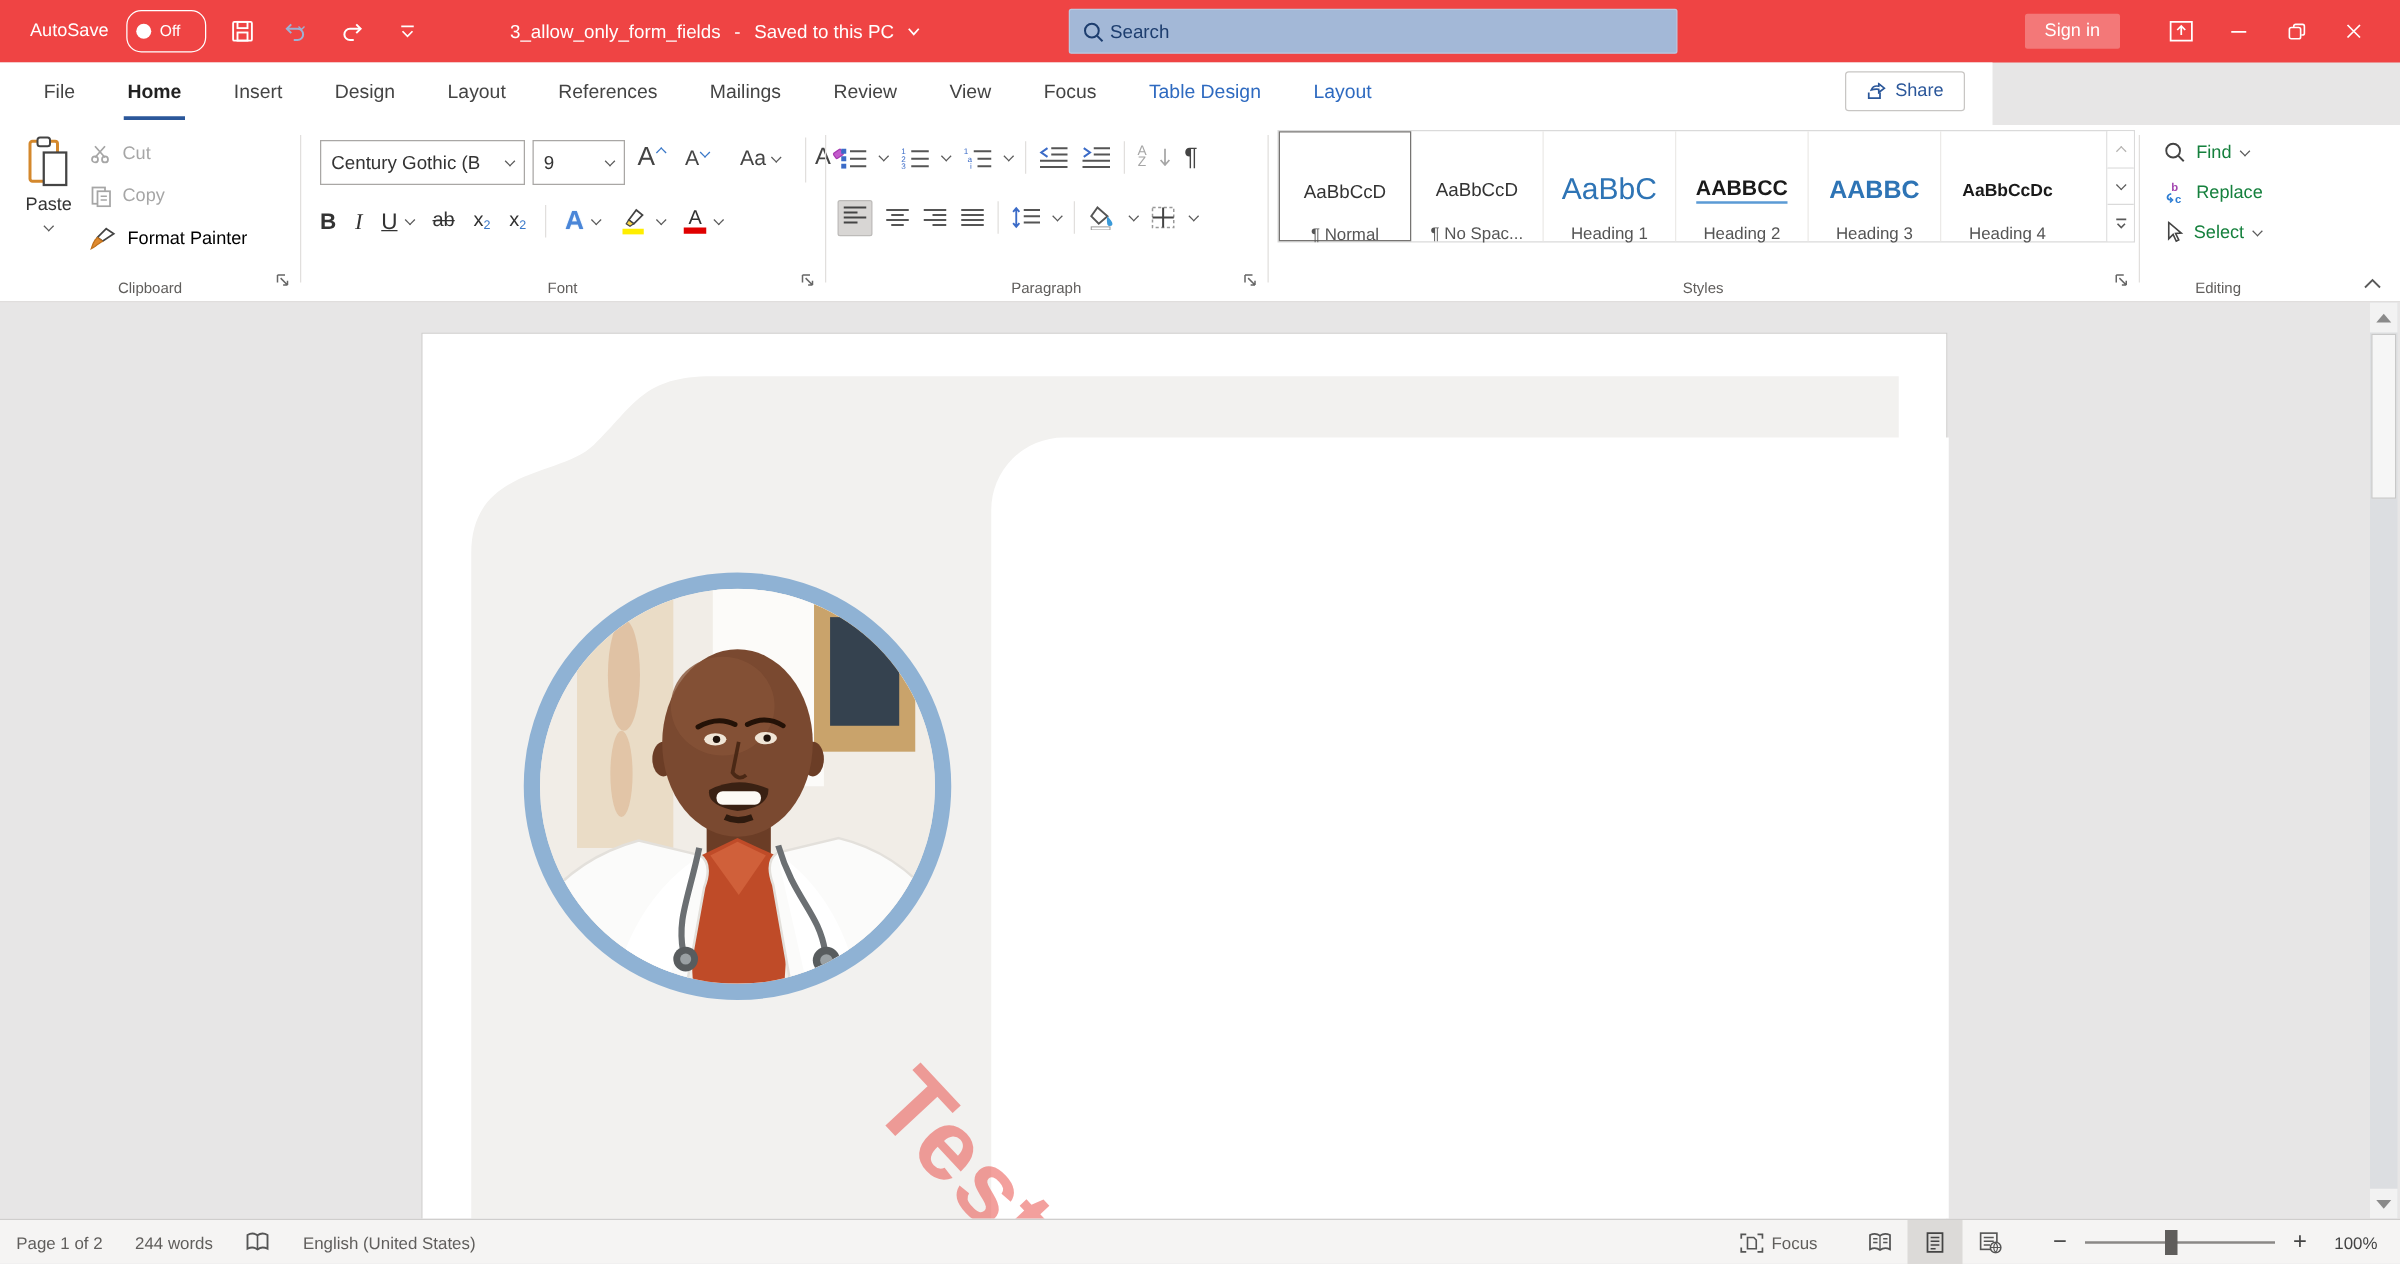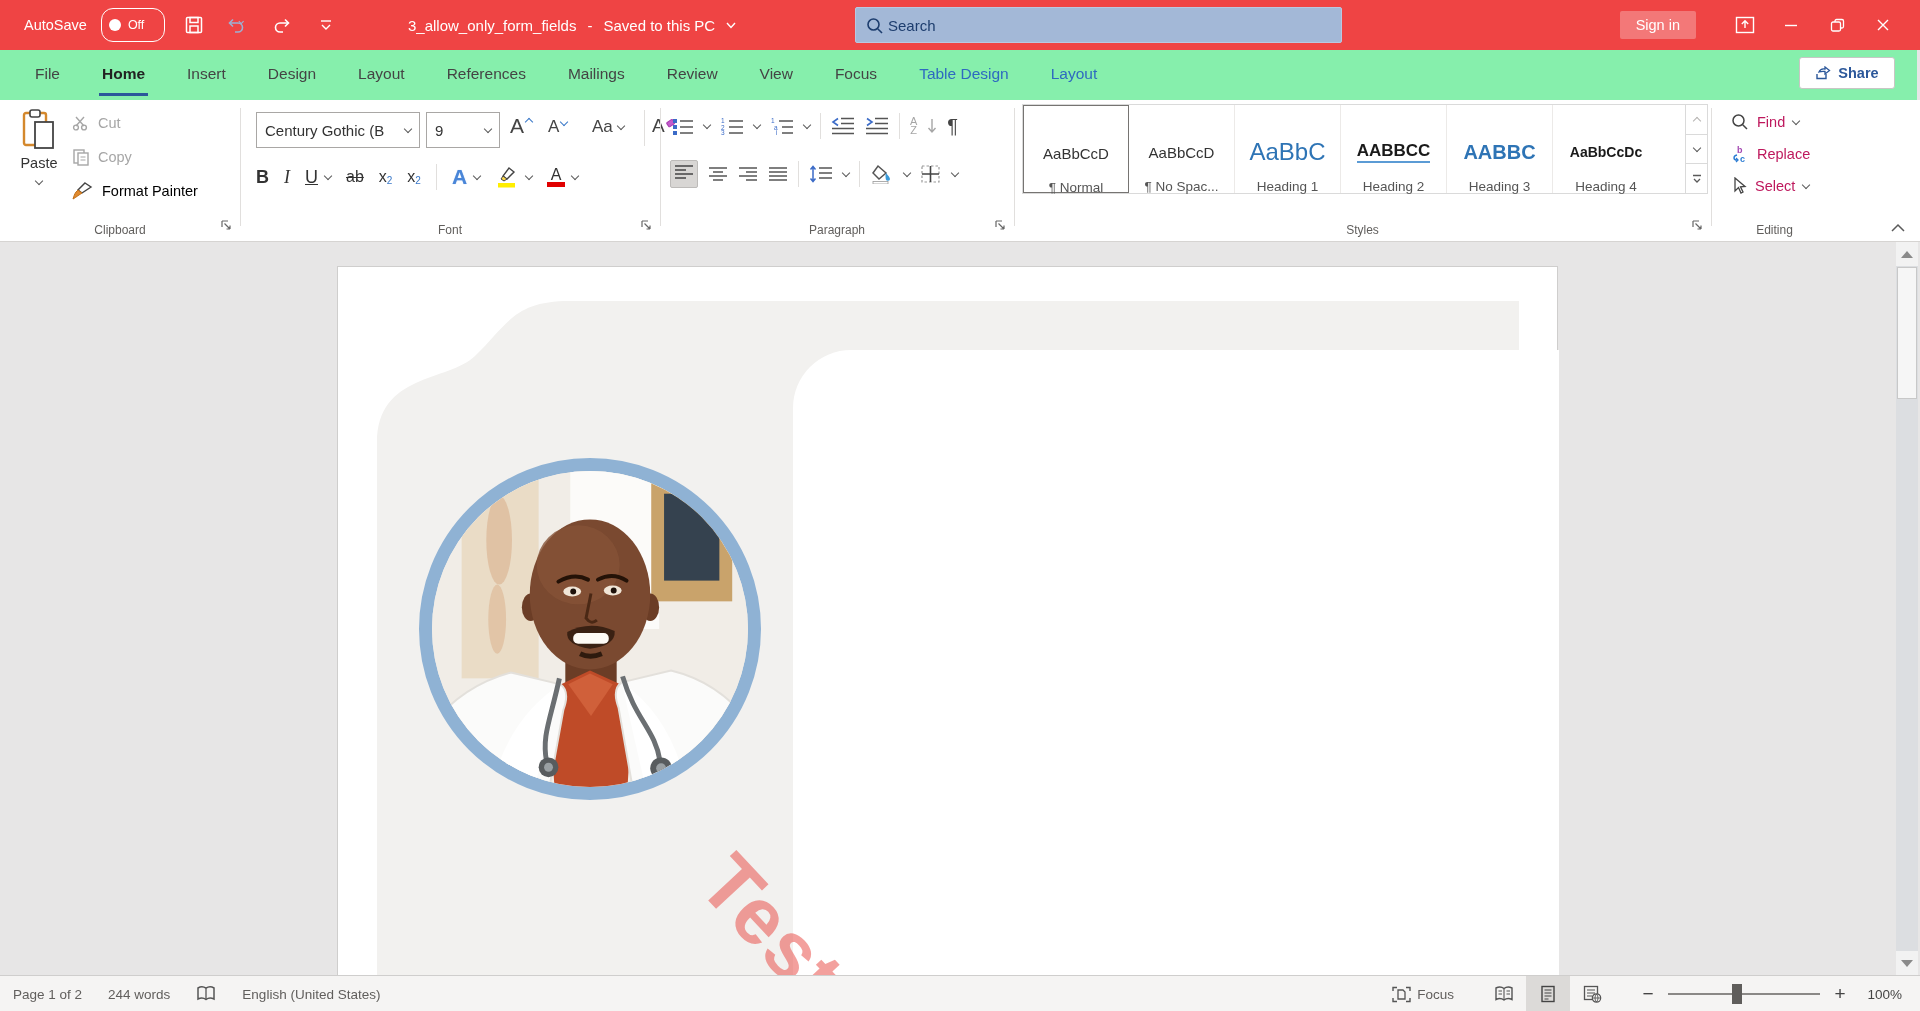--- a/index.html
+++ b/index.html
@@ -24,29 +24,29 @@
                display:flex; align-items:center; padding-left:32px; gap:16px; }
   .searchbox input { background:transparent; border:none; outline:none; font-size:15px;
                      color:#16355c; width:380px; font-family:"Liberation Sans",sans-serif; }
   .searchbox input::placeholder { color:#1d3d6e; opacity:1; }
   .tb-right { position:absolute; right:0; top:0; height:50px; display:flex; align-items:center; }
   .signin { background:rgba(255,255,255,0.28); color:#fff; font-size:14.5px; padding:6px 16px;
             border-radius:2px; margin-right:26px; cursor:pointer; }
   .winbtn { width:46px; height:50px; display:flex; align-items:center; justify-content:center; cursor:pointer; }
 
   
-  .tabsrow { position:absolute; left:0; top:50px; width:1917px; height:50px; background:#86efac; }
+  .tabsrow { position:absolute; left:0; top:50px; width:1594px; height:50px; background:#ffffff; }
   .tabs { position:absolute; left:14px; top:0; height:50px; display:flex; align-items:center; }
   .tab { padding:0 21px; height:50px; line-height:48px; font-size:15.5px; color:#444; cursor:pointer; position:relative; }
   .tab.active { color:#222; font-weight:bold; }
   .tab.active::after { content:""; position:absolute; left:18px; right:18px; bottom:4px; height:3px; background:#2b579a; }
   .tab.contextual { color:#2e6ac0; }
   .share-btn { position:absolute; right:22px; top:7px; width:96px; height:32px; background:#fff;
                border:1px solid #c8c6c4; border-radius:3px; display:flex; align-items:center;
-               justify-content:center; gap:7px; color:#2b579a; font-weight:bold; font-size:14.5px; cursor:pointer; }
+               justify-content:center; gap:7px; color:#2b579a; font-weight:normal; font-size:14.5px; cursor:pointer; }
 
   
   .ribbon { position:absolute; left:0; top:100px; width:1920px; height:142px; background:#fff;
             border-bottom:1px solid #d6d4d2; }
   .rgroup { position:absolute; top:0; height:142px; }
   .gsep { position:absolute; top:8px; height:118px; width:1px; background:#e1dfdd; }
   .glabel { position:absolute; bottom:5px; left:0; width:100%; text-align:center;
             font-size:12px; color:#605e5c; }
   .dlg { position:absolute; bottom:7px; right:8px; cursor:pointer; }
   .chev { display:inline-block; width:6px; height:6px; border-right:1.4px solid #5a5a5a;
@@ -87,21 +87,21 @@
   .s4 { font-size:20px; color:#2e74b5; font-weight:bold; }
   .s5 { font-size:14px; color:#1a1a1a; font-weight:bold; }
   .gal-btns { position:absolute; right:0; top:0; width:22px; height:88px; border-left:1px solid #dadada;
               display:flex; flex-direction:column; }
   .gal-btns div { flex:1; display:flex; align-items:center; justify-content:center;
                   border-bottom:1px solid #dadada; cursor:pointer; background:#fff; }
   .gal-btns div:last-child { border-bottom:none; }
 
   
   .erow { position:absolute; left:20px; display:flex; align-items:center; gap:8px;
-          font-size:14.5px; color:#be185d; height:28px; cursor:pointer;text-align:right; }
+          font-size:14.5px; color:#15803d; height:28px; cursor:pointer;text-align:right; }
 
   .collapse-chev { position:absolute; left:1890px; top:120px; cursor:pointer; }
 
   
   .docarea { position:absolute; left:0; top:242px; width:1920px; height:733px; background:#e7e6e6; overflow:hidden; }
   .page { position:absolute; left:337px; top:24px; width:1221px; height:762px; background:#fff;
           border:1px solid #cfcecd; }
   .grayshape { position:absolute; left:0; top:0; }
   .whiteblock { position:absolute; left:455px; top:83px; width:766px; height:679px; background:#fff;
                 border-top-left-radius:58px; }

